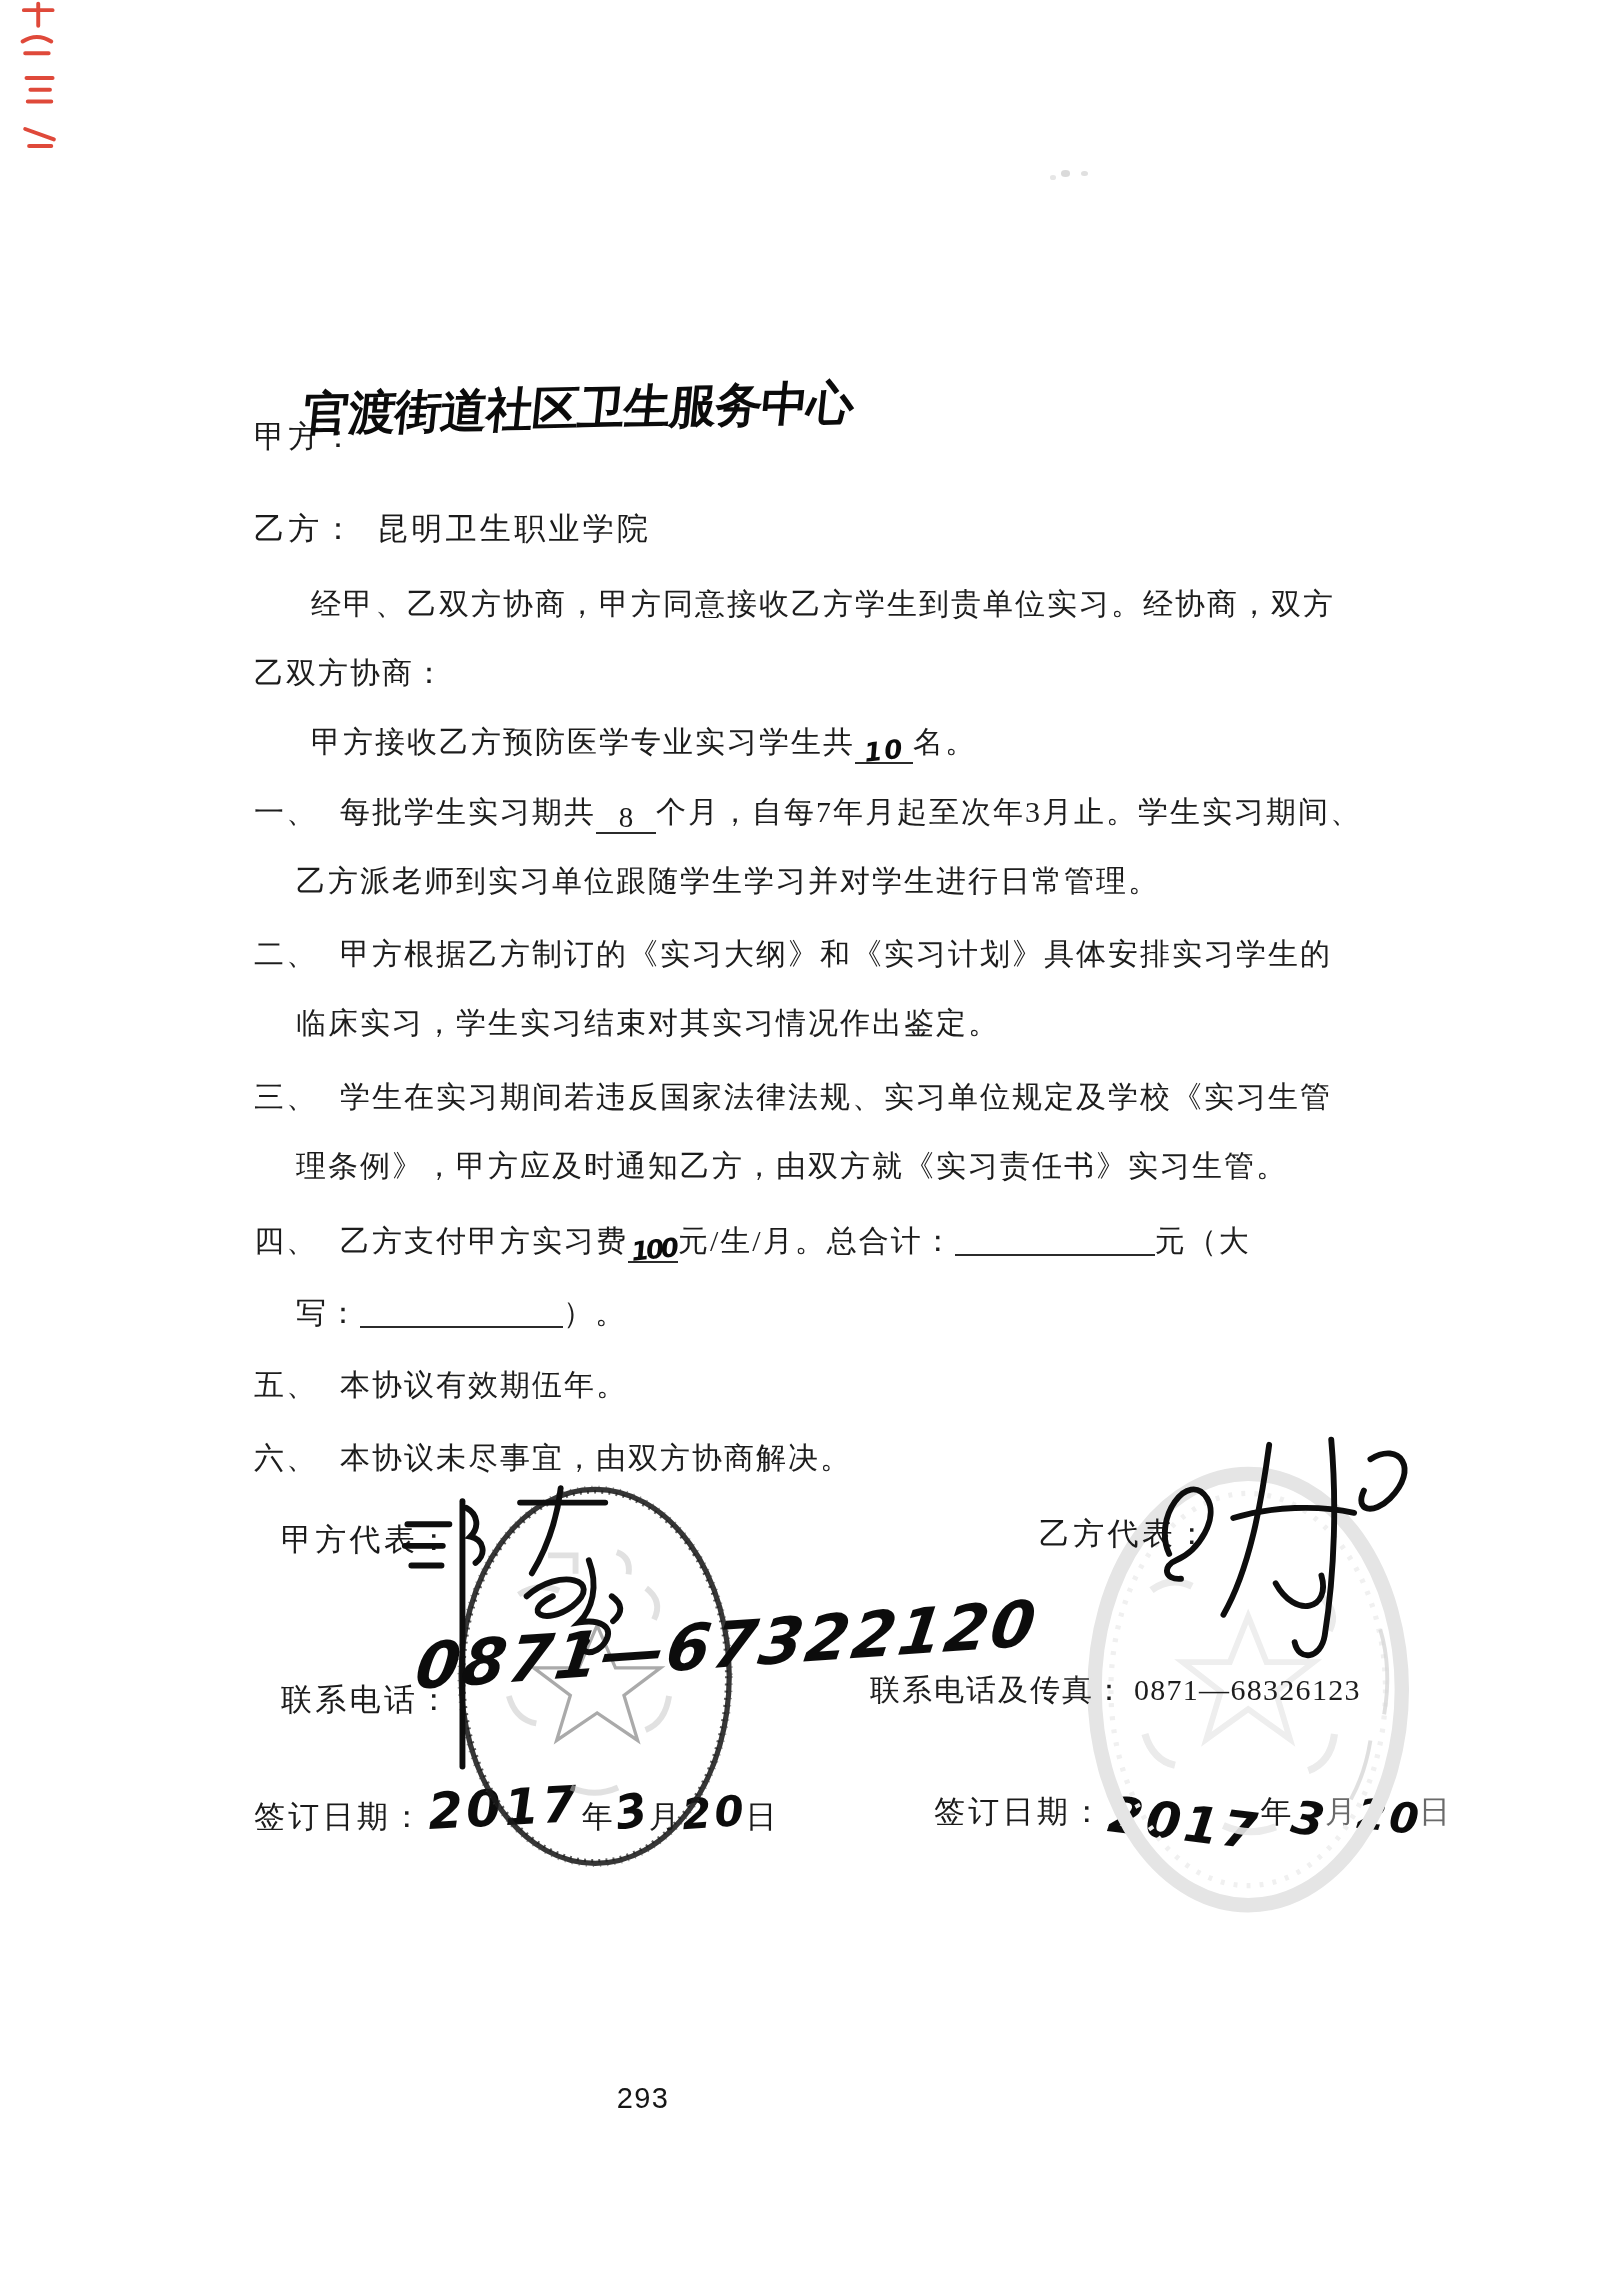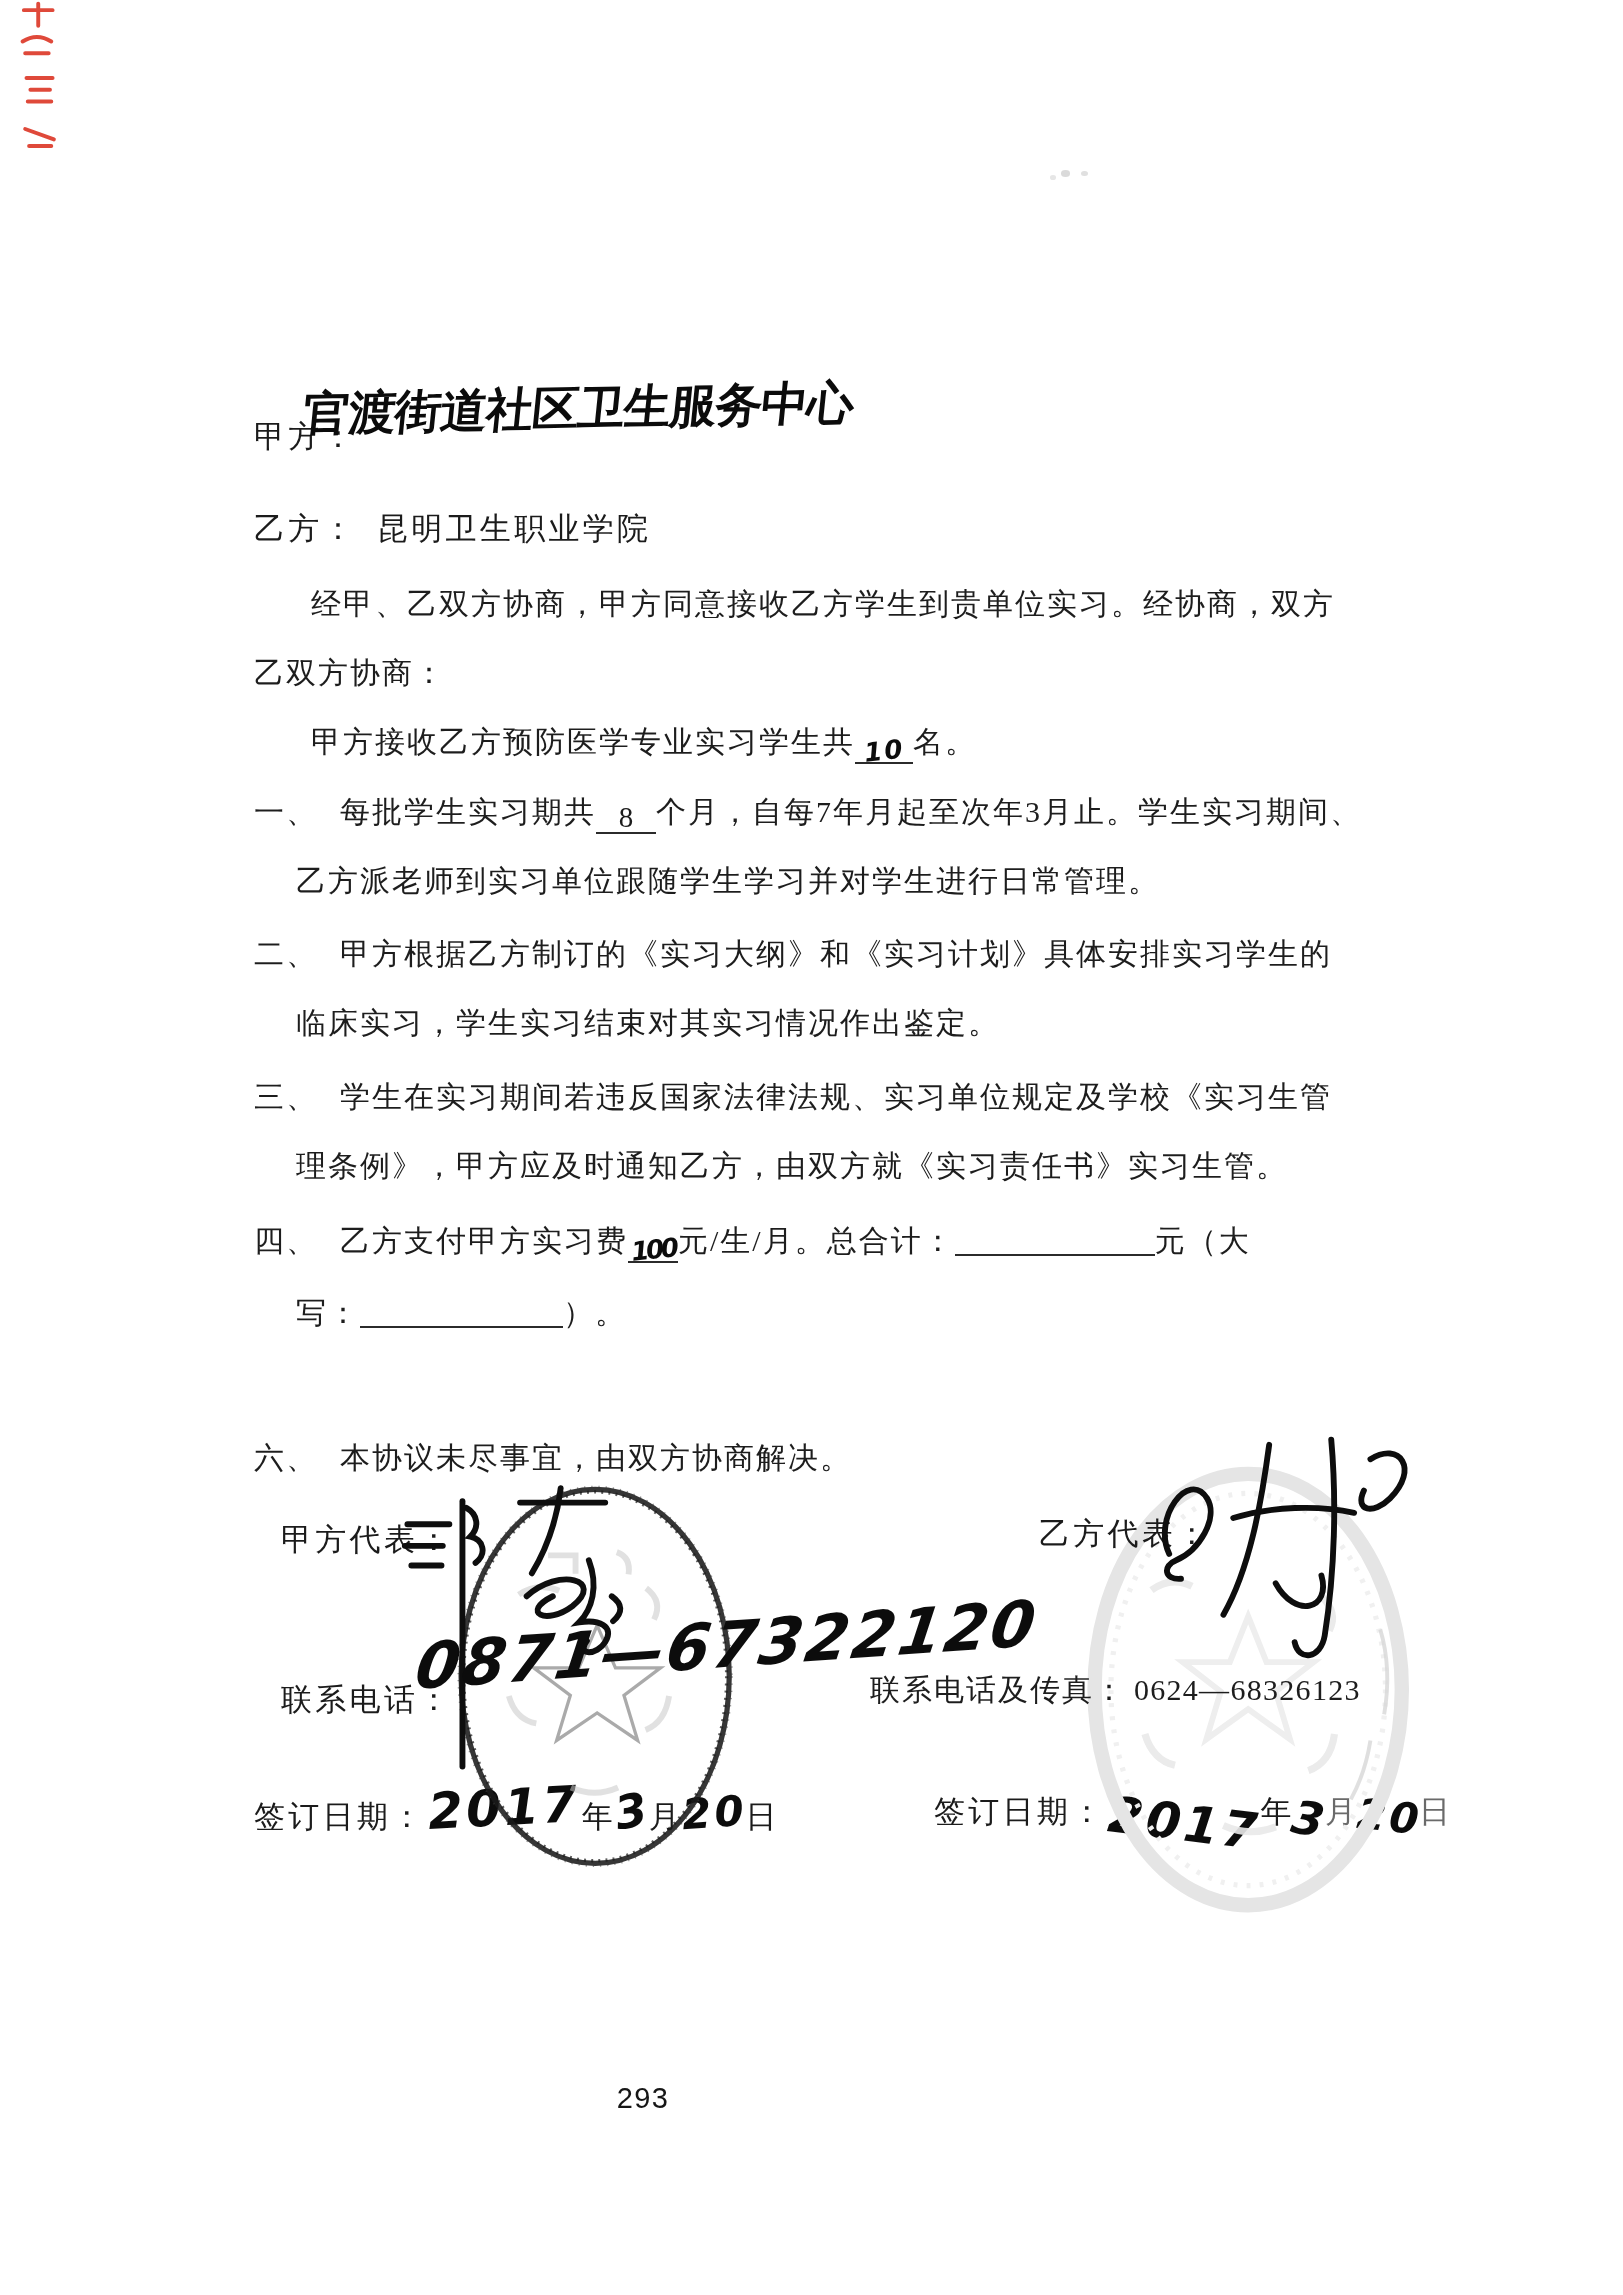--- a/index.html
+++ b/index.html
@@ -98,20 +98,23 @@
   </div>
   <div class="abs line" style="left:296px;top:1146px;">理条例》，甲方应及时通知乙方，由双方就《实习责任书》实习生管。</div>
 
   <div class="abs line" style="left:254px;top:1221px;">
     <span class="num">四、</span><span>乙方支付甲方实习费</span><span class="blank" style="width:50px;"><span class="hand hand-fill" style="letter-spacing:-3.3px;">100</span></span><span>元/生/月。总合计：</span><span class="blank" style="width:200px;"></span><span>元（大</span>
   </div>
   <div class="abs line" style="left:296px;top:1293px;">
     <span>写：</span><span class="blank" style="width:203px;"></span><span>）。</span>
   </div>
 
+  <div class="abs line" style="left:254px;top:1365px;">
+    <span class="num">五、</span><span>本协议有效期伍年。</span>
+  </div>
 
   <div class="abs line" style="left:254px;top:1438px;">
     <span class="num">六、</span><span>本协议未尽事宜，由双方协商解决。</span>
   </div>
 
   <svg class="abs" style="left:1073px;top:1459px;z-index:1;" width="353" height="465" viewBox="0 0 540 710">
     <ellipse cx="268" cy="352" rx="235" ry="330" stroke="#e5e5e5" stroke-width="22" fill="none"></ellipse>
     <ellipse cx="268" cy="352" rx="210" ry="300" stroke="#f0f0f0" stroke-width="8" fill="none" stroke-dasharray="6 14"></ellipse>
     <path d="M220,120 L248,190 L320,190 L262,235 L284,308 L220,262 L156,308 L178,235 L120,190 L192,190 Z" transform="translate(48,120)" stroke="#eeeeee" stroke-width="9" fill="none"></path>
     <g stroke="#e9e9e9" stroke-width="11" fill="none" opacity="0.9">
@@ -165,21 +168,21 @@
       <path d="M300,30 c8,90 6,200 -10,300 c-6,36 -40,40 -46,10"></path>
       <path d="M215,250 c30,55 85,40 70,-12"></path>
       <path d="M360,60 c45,-28 75,15 30,60 c-25,25 -55,20 -40,-12"></path>
     </g>
   </svg>
 
   <div class="abs label" style="left:281px;top:1679px;z-index:3;">联系电话：</div>
   <div class="abs hand phoneA" style="left:411px;top:1631px;z-index:4;">0871—67322120</div>
 
   <div class="abs line" style="left:870px;top:1670px;z-index:3;">
-    <span>联系电话及传真：</span><span class="printedno" style="margin-left:7.9px;">0624—68326123</span>
+    <span>联系电话及传真：</span><span class="printedno" style="margin-left:7.9px;">0871—68326123</span>
   </div>
 
   <div class="abs label" style="left:254px;top:1781px;">
     <span>签订日期：</span><span class="hand hd y rotA1">2017</span><span>年</span><span class="hand hd m rotA2">3</span><span>月</span><span class="hand hd d rotA3">20</span><span>日</span>
   </div>
 
   <div class="abs label" style="left:934px;top:1776px;">
     <span>签订日期：</span><span class="hand hd y dropB">2017</span><span>年</span><span class="hand hd m dropB2">3</span><span style="color:#6a6a6a;">月</span><span class="hand hd d dropB3">20</span><span style="color:#6a6a6a;">日</span>
   </div>
 

